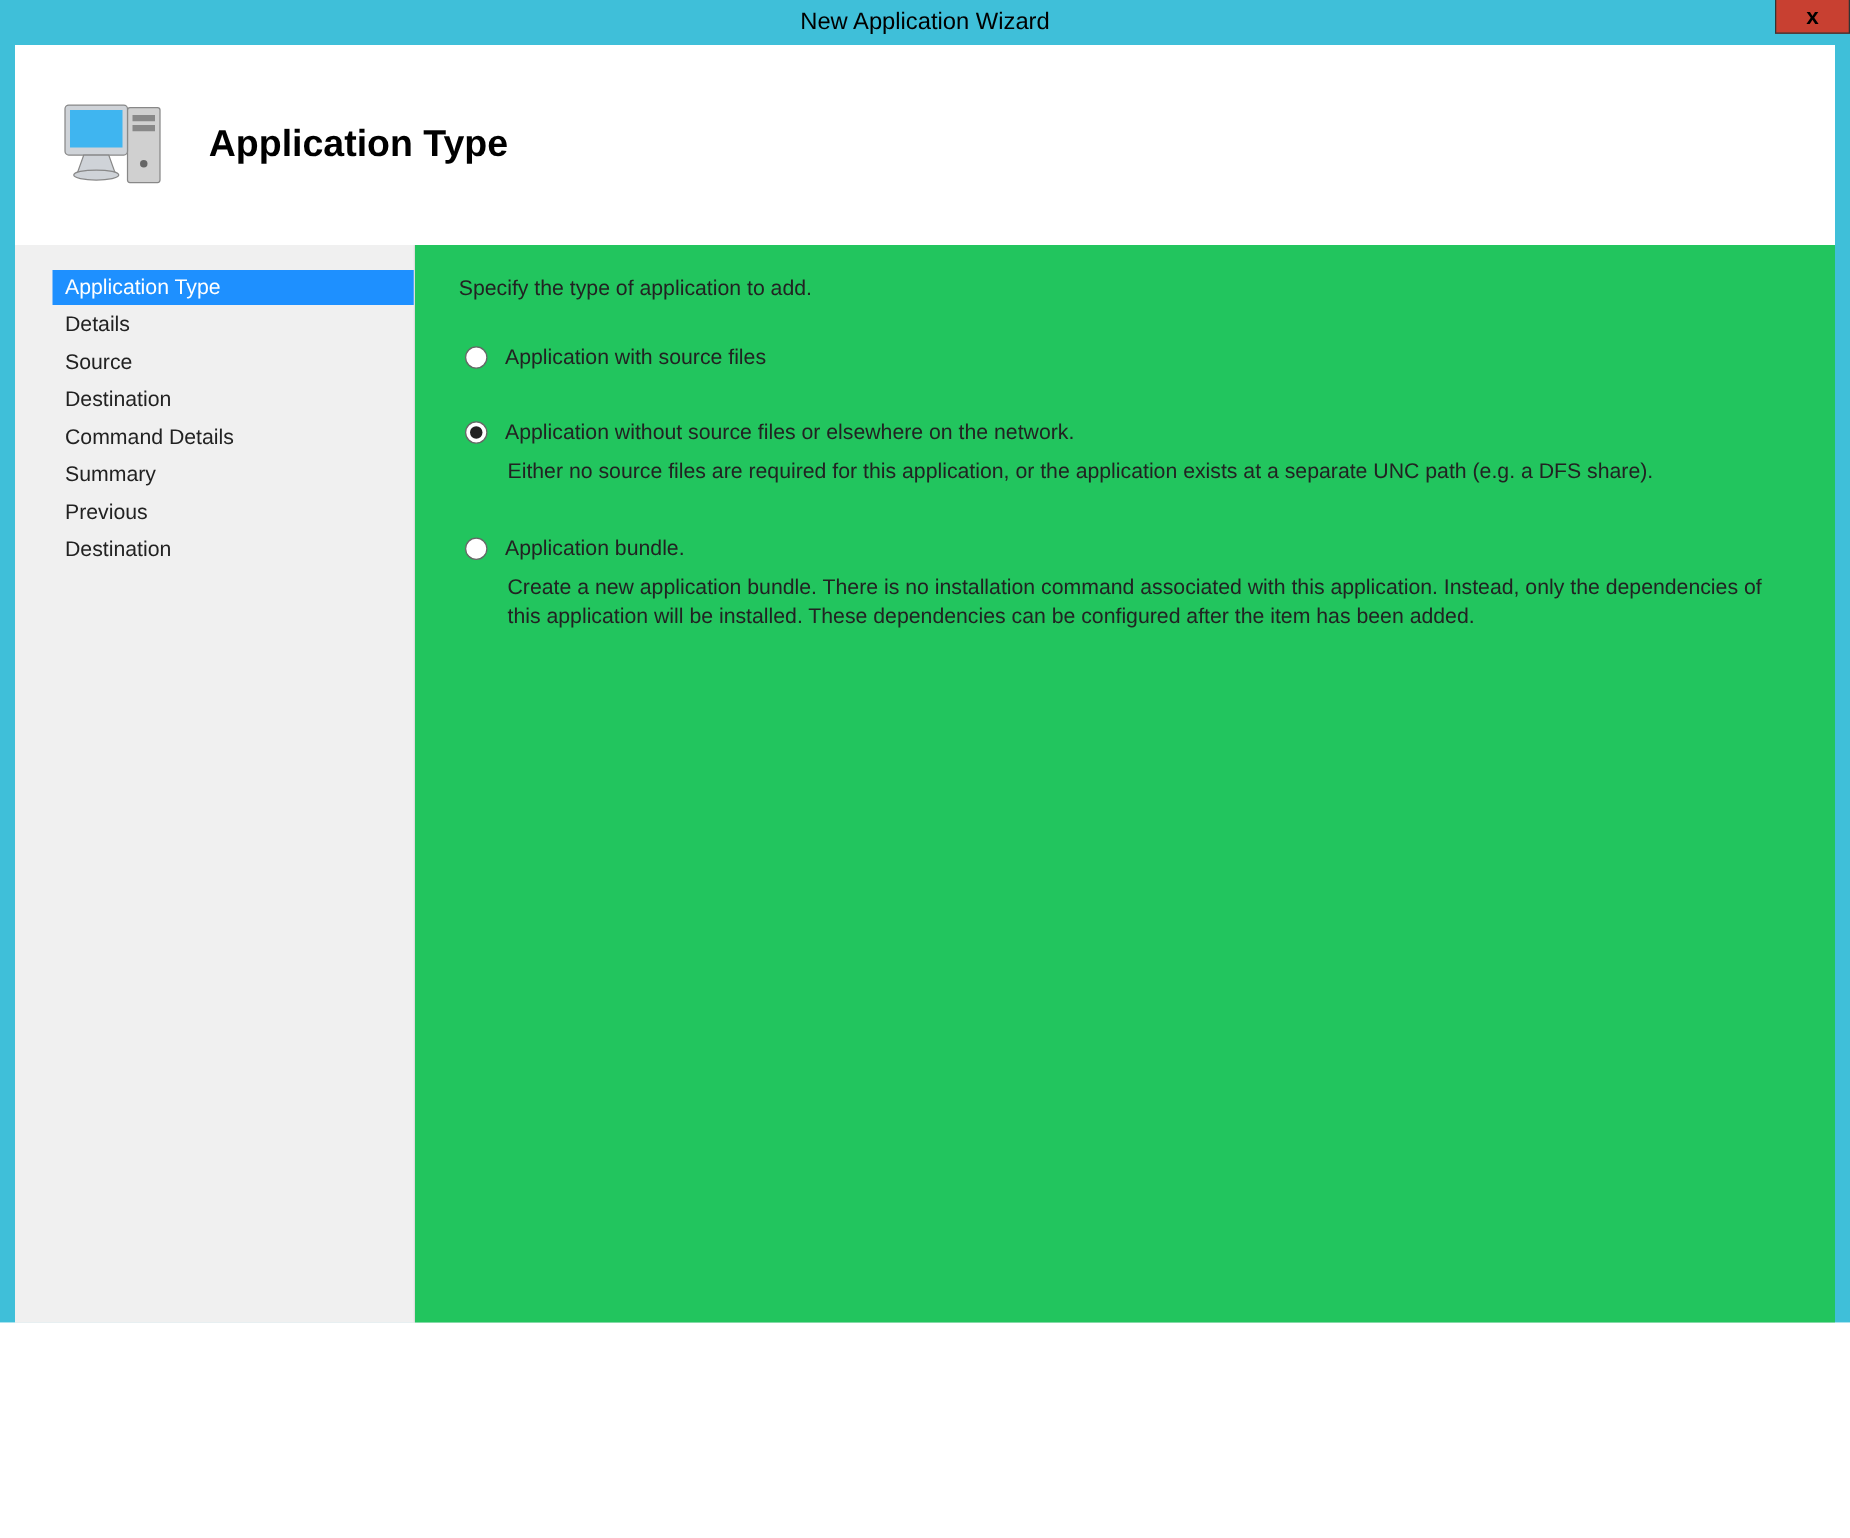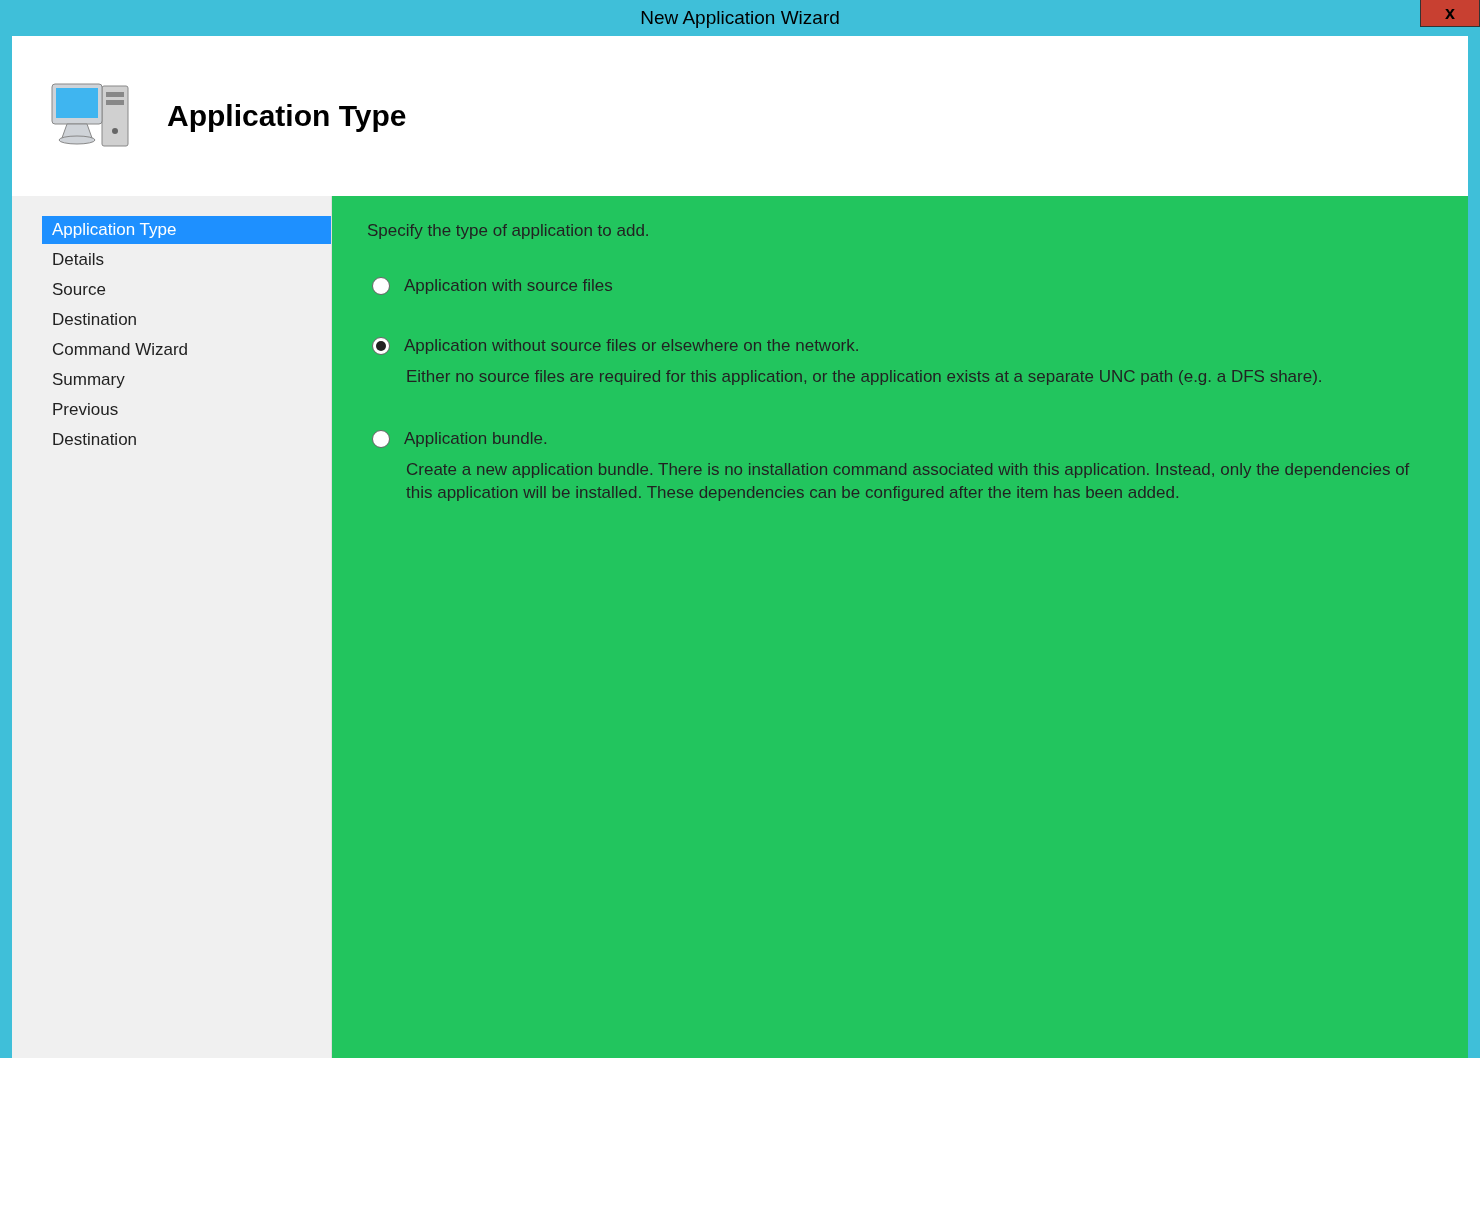--- a/index.html
+++ b/index.html
@@ -200,21 +200,21 @@
     </div>
     <div class="page-title">Application Type</div>
   </div>
 
   <div class="content-area">
     <div class="sidebar">
       <div class="sidebar-item active"><span>Application Type</span></div>
       <div class="sidebar-item"><span>Details</span></div>
       <div class="sidebar-item"><span>Source</span></div>
       <div class="sidebar-item"><span>Destination</span></div>
-      <div class="sidebar-item"><span>Command Wizard</span></div>
+      <div class="sidebar-item"><span>Command Details</span></div>
       <div class="sidebar-item"><span>Summary</span></div>
       <div class="sidebar-item"><span>Previous</span></div>
       <div class="sidebar-item"><span>Destination</span></div>
     </div>
 
     <div class="main-panel">
       <div class="main-content">
         <div class="instruction">Specify the type of application to add.</div>
 
         <div class="radio-option">

